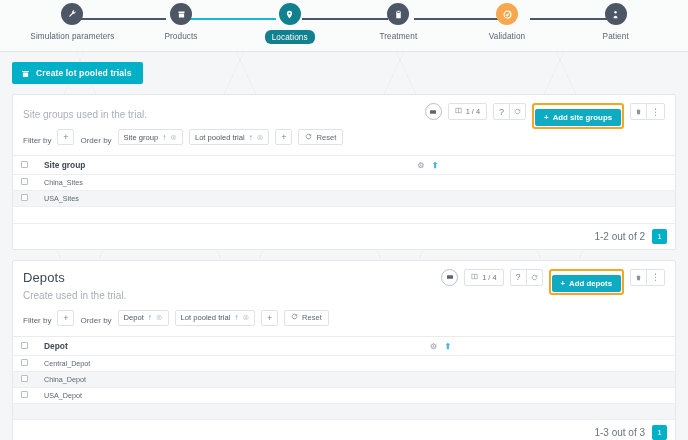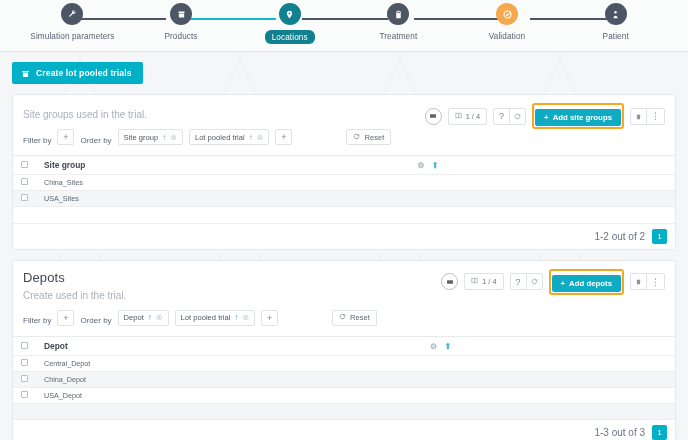--- a/index.html
+++ b/index.html
@@ -139,28 +139,28 @@
     font-size: 7.6px;
     color: #4f5864;
     cursor: pointer;
   }
   .chip-btn .arr { font-size: 8px; color: #7d97b8; }
   .chip-btn .arr.teal { color: #4aa3d8; }
   .chip-btn .x { color: #c6cbd1; font-size: 8px; }
   .reset-btn {
     border: 1px solid #dfe2e6; background: #fff; border-radius: 2px;
     height: 16px; display: inline-flex; align-items: center; gap: 4px;
-    padding: 0 6px; font-size: 7.6px; color: #5f6874; cursor: pointer; margin-left: 48px;
+    padding: 0 6px; font-size: 7.6px; color: #5f6874; cursor: pointer;
   }
 
   
   .toolbar {
     position: absolute;
     right: 10px; top: 8px;
-    display: flex; align-items: center; gap: 6px;
+    display: flex; gap: 6px;
   }
   .round-btn {
     width: 17px; height: 17px; border-radius: 50%;
     border: 1px solid #b9bfc6;
     background: #fff;
     display: flex; align-items: center; justify-content: center;
     cursor: pointer;
   }
   .pager-box {
     border: 1px solid #dfe2e6; background: #fff; border-radius: 2px;

